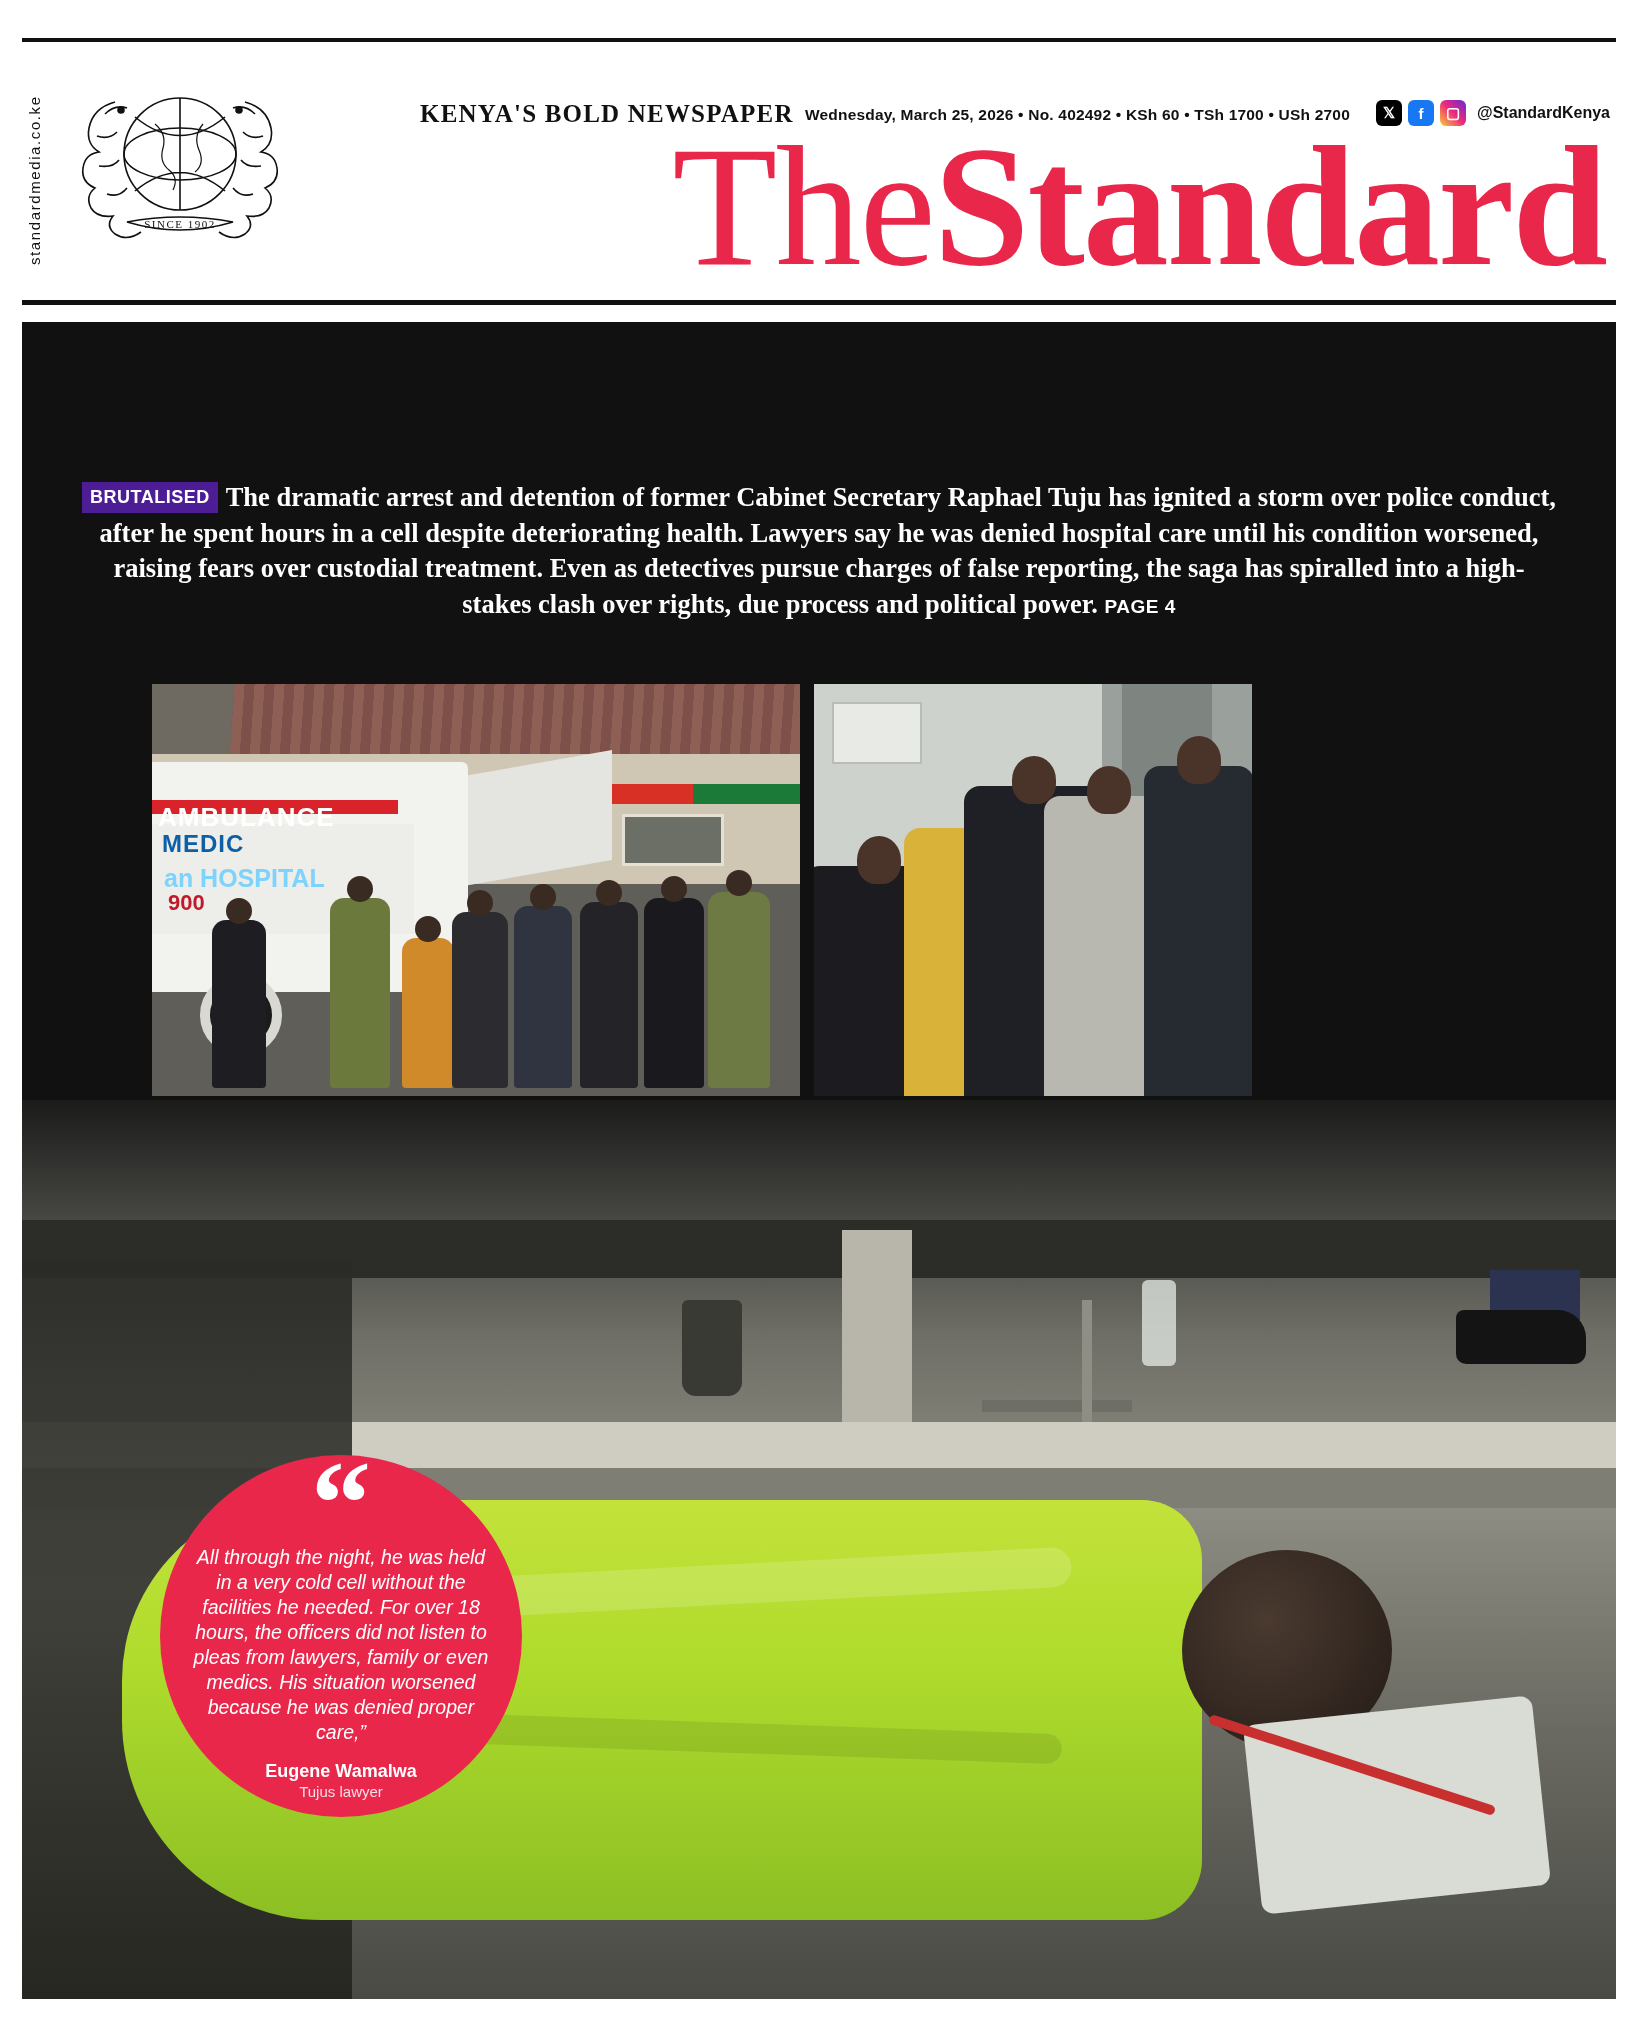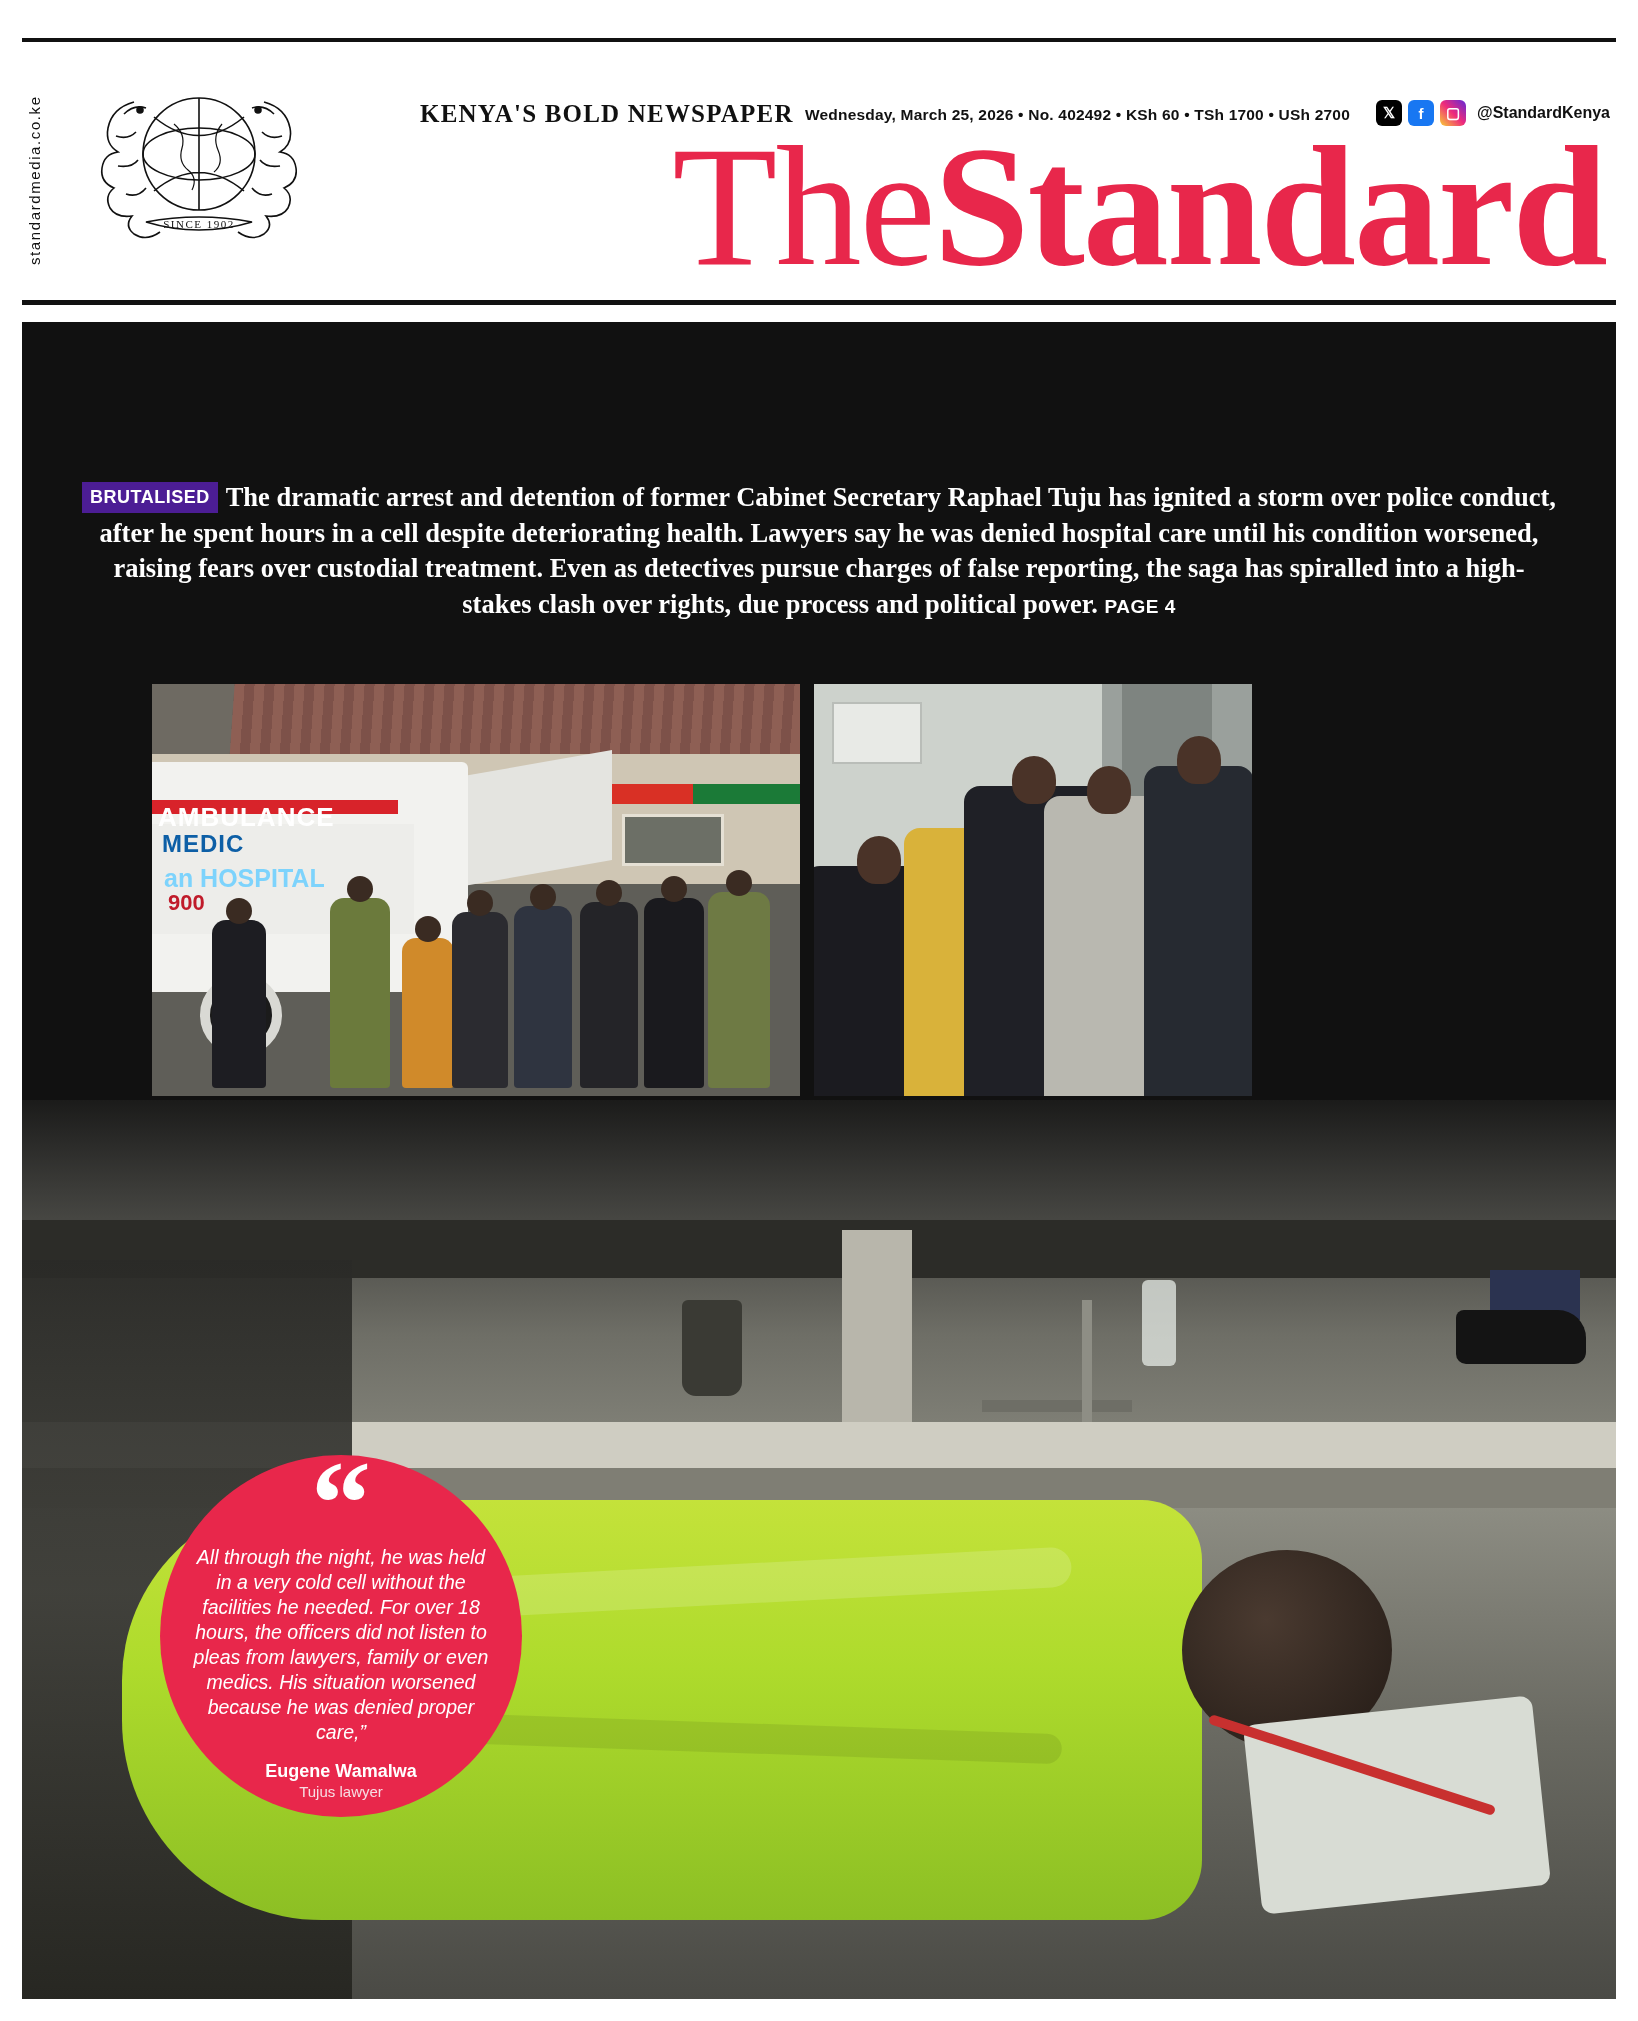--- a/index.html
+++ b/index.html
@@ -49,21 +49,21 @@
     transform: rotate(180deg);
     font-family: "Liberation Sans", sans-serif;
     font-size: 15px;
     letter-spacing: 1.6px;
     color: #111;
     text-align: center;
   }
 
   .crest {
     position: absolute;
-    left: 74px;
+    left: 55px;
     top: 62px;
     width: 250px;
     height: 190px;
     text-align: center;
   }
 
   .tagline {
     position: absolute;
     left: 420px;
     top: 100px;

